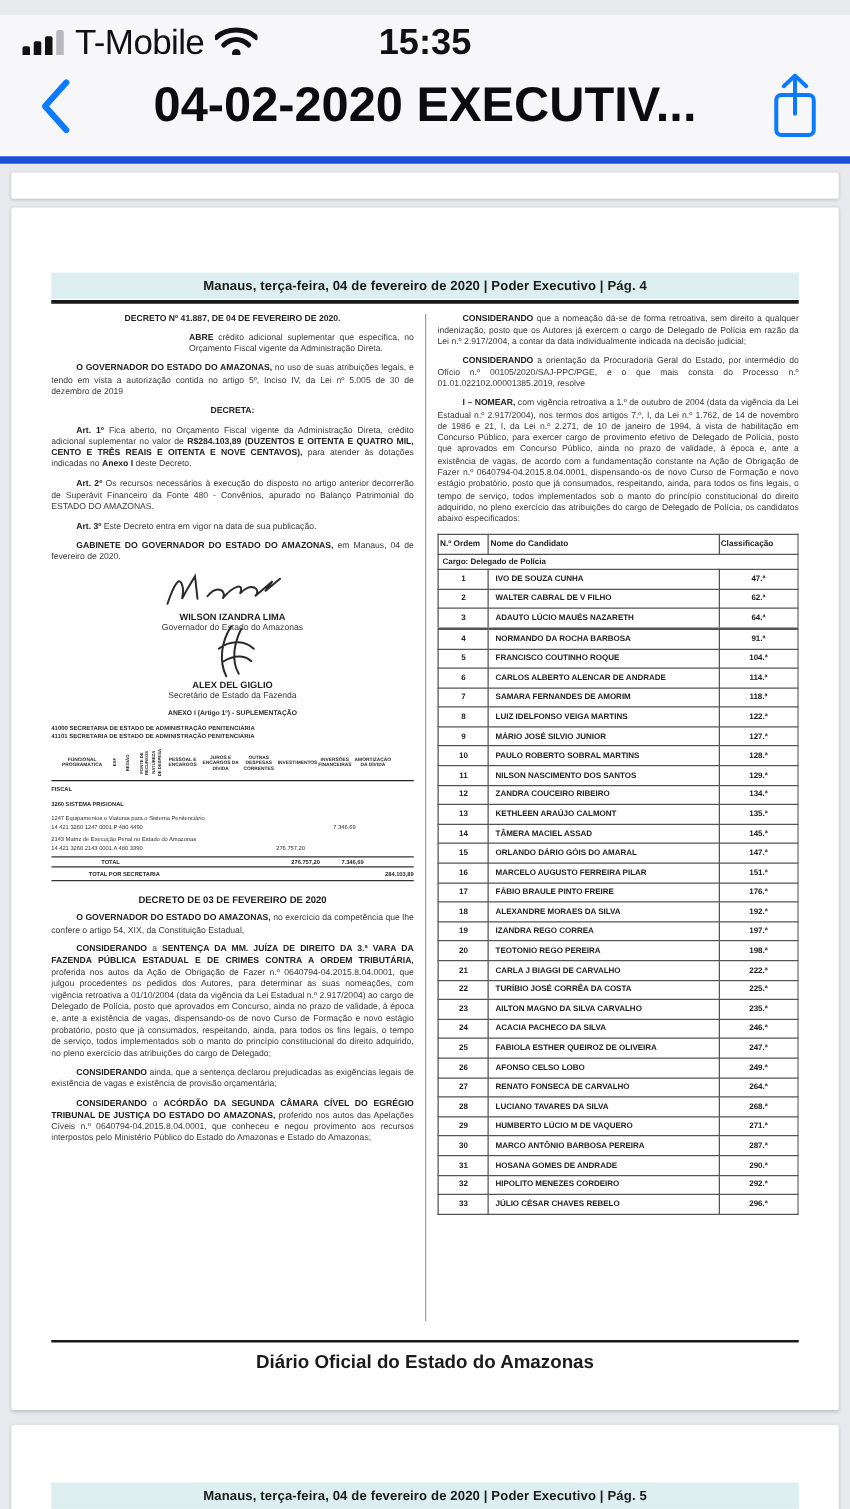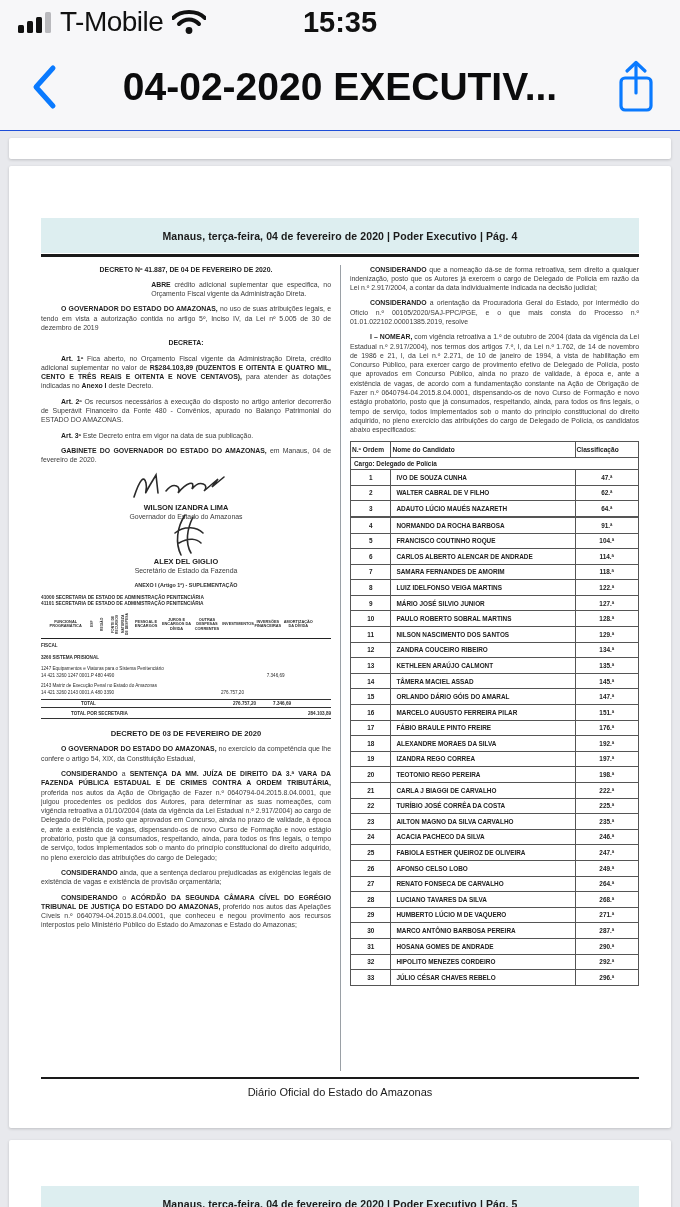--- a/index.html
+++ b/index.html
@@ -1,43 +1,43 @@
 <!DOCTYPE html>
 <html><head>
 <meta charset="utf-8">
 <style>
   html,body{margin:0;padding:0;width:680px;height:1207px;overflow:hidden;
     font-family:"Liberation Sans","DejaVu Sans",sans-serif;background:#e8e9ed;}
   
-  .status-bar{position:absolute;top:0;left:0;width:680px;height:44px;background:#f7f7f9;
+  .status-bar{position:absolute;top:12px;left:0;width:680px;height:44px;background:#f7f7f9;
     display:flex;align-items:center;justify-content:space-between;padding:0 18px;box-sizing:border-box;}
   .sb-left,.sb-right{display:flex;align-items:center;gap:9px;}
   .sb-carrier{font-size:28px;color:#111;letter-spacing:-.5px;}
   .sb-time{position:absolute;left:0;right:0;text-align:center;font-size:29px;font-weight:600;color:#111;}
   .sb-pct{font-size:28px;color:#111;}
   .sig-bars{display:flex;align-items:flex-end;gap:3px;height:22px;}
   .sig-bars i{display:block;width:6px;background:#111;border-radius:1.5px;}
   .sig-bars i:nth-child(1){height:8px;}.sig-bars i:nth-child(2){height:12px;}
   .sig-bars i:nth-child(3){height:16px;}.sig-bars i:nth-child(4){height:21px;background:#b9b9bd;}
   .battery{position:relative;width:42px;height:21px;border:2px solid #8a8a8e;border-radius:6px;padding:2px;box-sizing:border-box;}
   .battery i{display:block;height:100%;background:#111;border-radius:2px;}
   .battery:after{content:"";position:absolute;right:-6px;top:6px;width:3px;height:8px;background:#8a8a8e;border-radius:0 2px 2px 0;}
   .nav-bar{position:absolute;top:44px;left:0;width:680px;height:87px;background:#f7f7f9;
-    border-bottom:1px solid #1d4ed8;display:flex;align-items:center;justify-content:space-between;
+    border-bottom:6px solid #1d4ed8;display:flex;align-items:center;justify-content:space-between;
     padding:0 16px;box-sizing:border-box;}
   .nav-title{position:absolute;left:70px;right:70px;text-align:center;font-size:39px;font-weight:700;
     color:#0c0c0d;white-space:nowrap;overflow:hidden;}
   .nav-btn{width:56px;height:64px;display:flex;align-items:center;justify-content:center;background:none;border:none;padding:0;}
   
   .doc-area{position:absolute;top:132px;left:0;width:680px;height:1075px;background:#e8e9ed;}
   .page-card{position:absolute;left:9px;right:9px;background:#fff;box-shadow:0 1px 3px rgba(0,0,0,.18);border-radius:2px;}
   .page-prev{top:6px;height:21px;}
   .page-4{top:34px;height:962px;overflow:hidden;}
   .page-5{top:1008px;height:70px;overflow:hidden;}
-  .band{margin:0 32px;background:#ddeef0;height:35px;display:flex;align-items:center;justify-content:center;}
+  .band{margin:0 32px;background:#ddeef0;height:21px;display:flex;align-items:center;justify-content:center;}
   .band span{font-size:10.5px;font-weight:700;color:#1b1b1b;letter-spacing:.1px;}
   .band-rule{margin:1px 32px 0;height:2.5px;background:#1a1a1a;}
   .p4-band{margin-top:52px;}
   .p5-band{margin-top:46px;}
   
   .cols{display:flex;margin:8px 32px 0;height:806px;overflow:hidden;color:#3a3a3a;}
   .col{width:50%;box-sizing:border-box;font-size:6.9px;line-height:9.3px;text-align:justify;}
   .col-left{padding-right:9px;}
   .col-right{padding-left:9px;border-left:1px solid #9aa0a6;}
   .col p{margin:0 0 6px;text-indent:20px;}
@@ -74,21 +74,21 @@
   .th-class{width:21%;}
   .cargo-row td{font-size:6.4px;font-weight:700;text-align:left;padding:1px 3px;height:9px;}
   .cand-table tbody td{height:12.6px;font-size:6.4px;font-weight:700;}
   td.c-ord{text-align:center;}
   td.c-name{text-align:left;padding-left:5px;}
   td.c-class{text-align:center;}
   tr.thick td{border-bottom-width:2px;}
   
   .p4-footer{position:absolute;left:32px;right:32px;bottom:30px;}
   .footer-rule{height:2px;background:#1a1a1a;margin-bottom:7px;}
-  .footer-text{text-align:center;font-size:11px;font-weight:400;color:#1b1b1b;}
+  .footer-text{text-align:center;font-size:15px;font-weight:700;color:#1b1b1b;}
 </style>
 </head>
 <body>
 
 <div class="status-bar">
   <div class="sb-left">
     <span class="sig-bars">
         <i></i>
         <i></i>
         <i></i>

